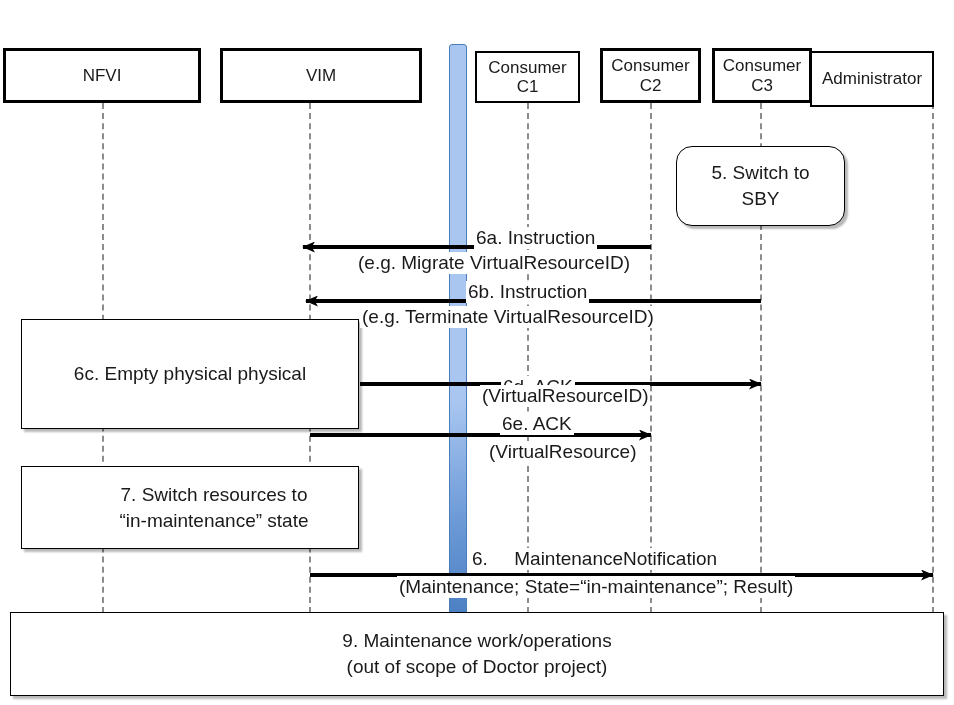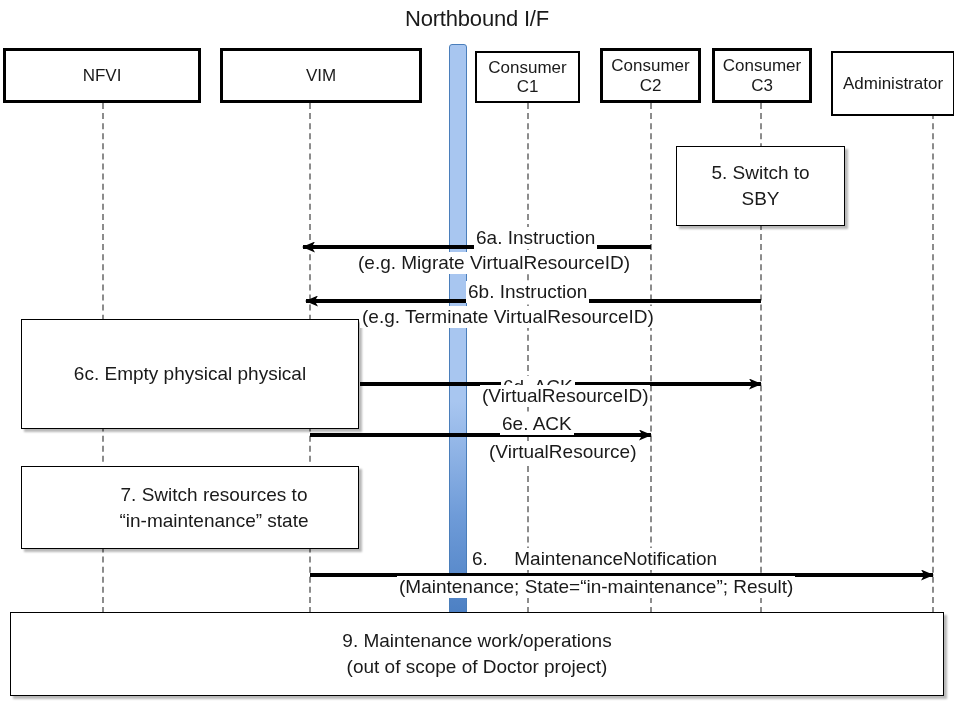--- a/index.html
+++ b/index.html
@@ -113,21 +113,20 @@
     z-index: 9;
     background: #ffffff;
     padding: 0 2px;
   }
 </style>
 </head>
 <body>
 
 <div id="canvas">
 
-  <div class="diagram-title">Northbound I/F</div>
 
   <div id="lifelines">
       <div class="lifeline" style="left: 102px; top: 103px; height: 510px;"></div>
       <div class="lifeline" style="left: 309px; top: 103px; height: 510px;"></div>
       <div class="lifeline" style="left: 527px; top: 103px; height: 510px;"></div>
       <div class="lifeline" style="left: 650px; top: 103px; height: 510px;"></div>
       <div class="lifeline" style="left: 760px; top: 103px; height: 510px;"></div>
       <div class="lifeline" style="left: 932px; top: 103px; height: 510px;"></div>
     </div>
 
@@ -145,21 +144,21 @@
 C1</span>
       </div>
       <div class="actor-box" style="left: 600px; top: 48px; width: 101px; height: 55px;">
         <span class="actor-label">Consumer
 C2</span>
       </div>
       <div class="actor-box" style="left: 712px; top: 48px; width: 100px; height: 55px;">
         <span class="actor-label">Consumer
 C3</span>
       </div>
-      <div class="actor-box thin" style="left: 831px; top: 51px; width: 124px; height: 65px;">
+      <div class="actor-box thin" style="left: 810px; top: 51px; width: 124px; height: 56px;">
         <span class="actor-label">Administrator</span>
       </div>
     </div>
 
   <svg id="arrow-layer" viewBox="0 0 954 705" xmlns="http://www.w3.org/2000/svg">
     <defs>
       <marker id="arrow-right" markerWidth="13" markerHeight="11" refX="12" refY="5.5" orient="auto" markerUnits="userSpaceOnUse">
         <path d="M0,0 L13,5.5 L0,11 L3.2,5.5 Z" fill="#000000"></path>
       </marker>
       <marker id="arrow-left" markerWidth="13" markerHeight="11" refX="12" refY="5.5" orient="auto" markerUnits="userSpaceOnUse">
@@ -169,21 +168,21 @@
     <g id="arrow-group">
         <line x1="651" y1="247" x2="303" y2="247" stroke="#000000" stroke-width="4" marker-end="url(#arrow-left)"></line>
         <line x1="761" y1="301" x2="306" y2="301" stroke="#000000" stroke-width="4" marker-end="url(#arrow-left)"></line>
         <line x1="360" y1="384" x2="761" y2="384" stroke="#000000" stroke-width="4" marker-end="url(#arrow-right)"></line>
         <line x1="310" y1="435" x2="651" y2="435" stroke="#000000" stroke-width="4" marker-end="url(#arrow-right)"></line>
         <line x1="310" y1="575" x2="933" y2="575" stroke="#000000" stroke-width="4" marker-end="url(#arrow-right)"></line>
       </g>
   </svg>
 
   <div id="notes">
-      <div class="note-box" style="left: 676px; top: 146px; width: 169px; height: 80px;">
+      <div class="note-box" style="left: 676px; top: 146px; width: 169px; height: 80px; border-radius: 16px;">
         <span class="note-label">5. Switch to
 SBY</span>
       </div>
       <div class="note-box" style="left: 21px; top: 319px; width: 338px; height: 110px;">
         <span class="note-label">6c. Empty physical physical</span>
       </div>
       <div class="note-box" style="left: 21px; top: 466px; width: 338px; height: 83px; padding-left: 48px;">
         <span class="note-label">7. Switch resources to
 “in-maintenance” state</span>
       </div>

